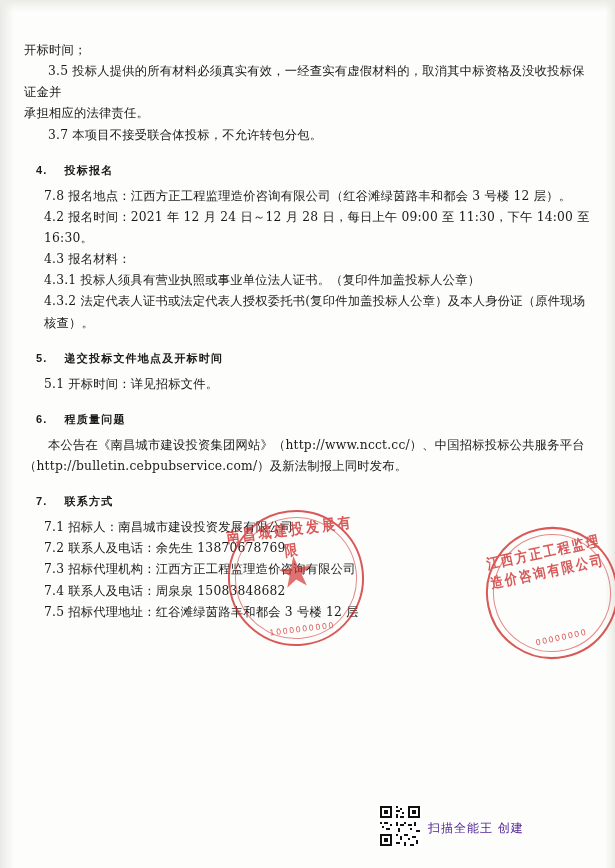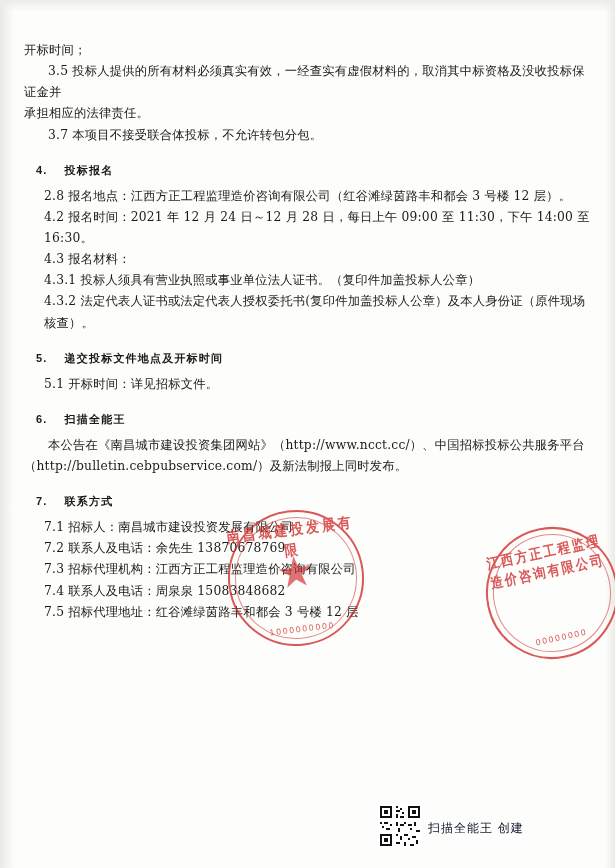--- a/index.html
+++ b/index.html
@@ -164,21 +164,21 @@
     height: 44px;
     background-color: #ffffff;
     image-rendering: pixelated;
   }
   .qr svg { display: block; }
   .footer-text {
     position: absolute;
     left: 428px;
     top: 16px;
     font-size: 12px;
-    color: #0f172a;
+    color: #4c1d95;
     letter-spacing: 1px;
     font-family: "DejaVu Sans", "Liberation Sans", sans-serif;
   }
 </style>
 </head>
 <body>
 
 <div class="page">
   <div class="scan-edge-left"></div>
   <div class="scan-edge-top"></div>
@@ -190,37 +190,37 @@
 
     <p class="indent-para gap-s">3.5 投标人提供的所有材料必须真实有效，一经查实有虚假材料的，取消其中标资格及没收投标保证金并</p>
     <p class="indent-0">承担相应的法律责任。</p>
     <p class="indent-para gap-s">3.7 本项目不接受联合体投标，不允许转包分包。</p>
 
     <h2 class="section">
       <span>4.</span>
       &nbsp;&nbsp;
       <span>投标报名</span>
     </h2>
-    <p class="sub-item gap-s">2.8  报名地点：江西方正工程监理造价咨询有限公司（红谷滩绿茵路丰和都会 3 号楼 12 层）。</p>
+    <p class="sub-item gap-s">7.8  报名地点：江西方正工程监理造价咨询有限公司（红谷滩绿茵路丰和都会 3 号楼 12 层）。</p>
     <p class="sub-item gap-s">4.2  报名时间：2021 年 12 月 24 日～12 月 28 日，每日上午 09:00 至 11:30，下午 14:00 至 16:30。</p>
     <p class="sub-item gap-s">4.3   报名材料：</p>
     <p class="sub-item gap-s">4.3.1 投标人须具有营业执照或事业单位法人证书。（复印件加盖投标人公章）</p>
     <p class="sub-item gap-s">4.3.2 法定代表人证书或法定代表人授权委托书(复印件加盖投标人公章）及本人身份证（原件现场核查）。</p>
 
     <h2 class="section">
       <span>5.</span>
       &nbsp;&nbsp;
       <span>递交投标文件地点及开标时间</span>
     </h2>
     <p class="sub-item gap-s">5.1  开标时间：详见招标文件。</p>
 
     <h2 class="section">
       <span>6.</span>
       &nbsp;&nbsp;
-      <span>扫描全能王</span>
+      <span>程质量问题</span>
     </h2>
     <p class="indent-para gap-s">本公告在《南昌城市建设投资集团网站》（http://www.ncct.cc/）、中国招标投标公共服务平台</p>
     <p class="indent-0">（http://bulletin.cebpubservice.com/）及新法制报上同时发布。</p>
 
     <h2 class="section">
       <span>7.</span>
       &nbsp;&nbsp;
       <span>联系方式</span>
     </h2>
     <p class="sub-item gap-s">7.1  招标人：南昌城市建设投资发展有限公司</p>

